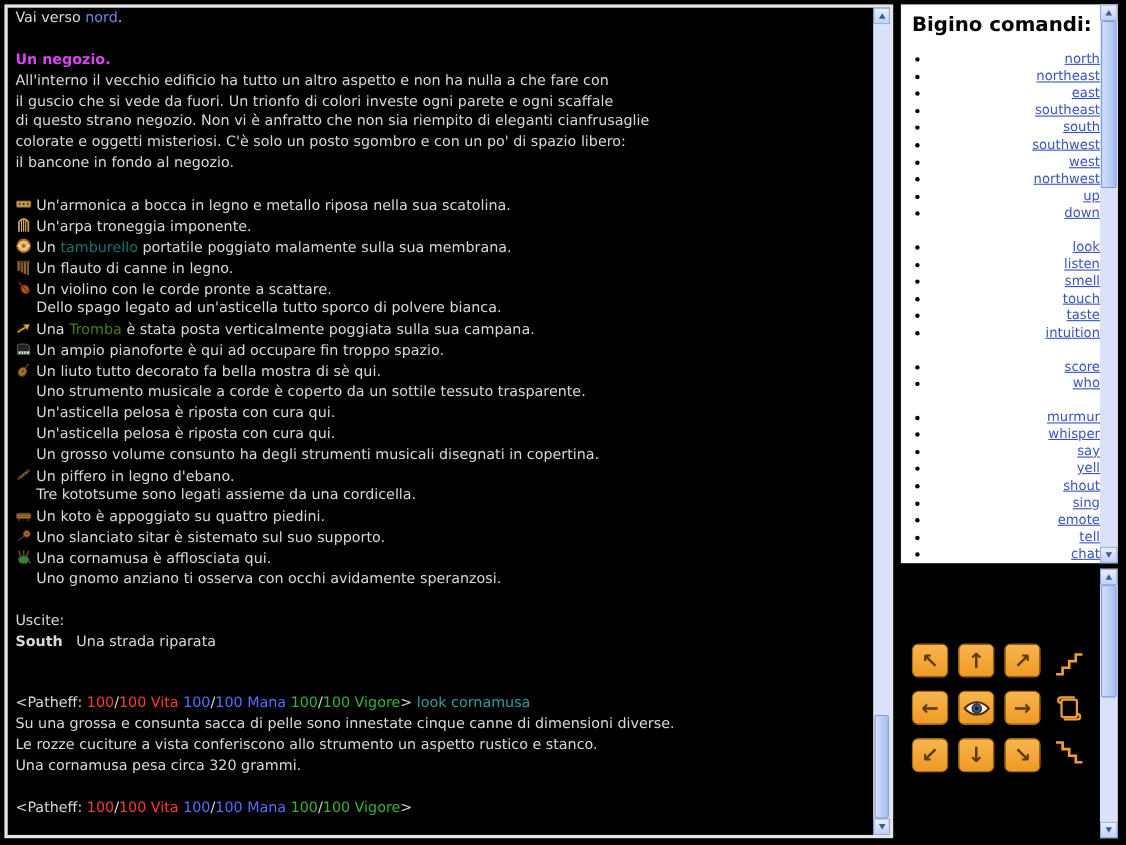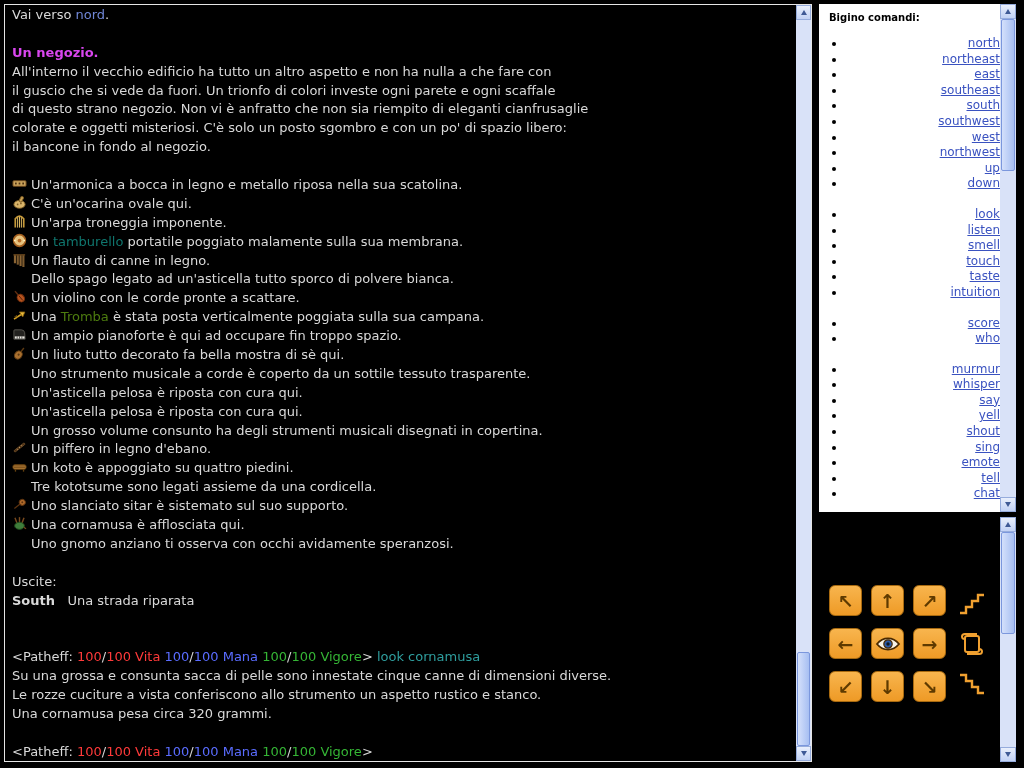--- a/index.html
+++ b/index.html
@@ -5,21 +5,21 @@
   html,body{margin:0;padding:0;}
   body{
     width:1024px;height:768px;overflow:hidden;position:relative;
     background:#000000;
     font-family:"DejaVu Sans","Liberation Sans",sans-serif;
   }
 
   
   #main-frame{
     position:absolute;left:4px;top:4px;width:808px;height:758px;
-    background:#000;border:1px solid #e5e5e5;box-sizing:border-box;
+    background:#000;border:3px solid #e5e5e5;box-sizing:border-box;
   }
   #main-content{
     position:absolute;left:0;top:0;right:15px;bottom:0;overflow:hidden;
     padding:1px 0 0 7px;
     color:var(--main-text,#d9d9d9);
     font-size:13px;line-height:18.9px;
   }
   .line{white-space:pre;height:18.9px;}
   .glink{cursor:pointer;}
   .item-icon{display:inline-block;width:19px;}
@@ -27,21 +27,21 @@
 
   
   #commands-frame{
     position:absolute;left:819px;top:4px;width:197px;height:508px;
     background:#ffffff;box-sizing:border-box;
   }
   #commands-content{
     position:absolute;left:0;top:0;right:16px;bottom:0;overflow:hidden;
     padding:8px 0 0 10px;color:#000;font-size:12px;
   }
-  .commands-title{font-weight:bold;font-size:10px;margin-bottom:13px;}
+  .commands-title{font-weight:bold;font-size:18px;margin-bottom:13px;}
   .cmd-group{margin:0 0 15px 0;padding-left:17px;list-style:disc;text-align:right;}
   .cmd-group li{line-height:15.6px;}
   .cmd-group a{color:var(--cmd-link,#3a52c0);text-decoration:underline;cursor:pointer;}
 
   
   #navpad-frame{
     position:absolute;left:819px;top:517px;width:197px;height:245px;
     background:#000;box-sizing:border-box;
   }
   #navpad{
@@ -91,52 +91,46 @@
       <div class="line"><span>colorate e oggetti misteriosi. C'è solo un posto sgombro e con un po' di spazio libero:</span></div>
       <div class="line"><span>il bancone in fondo al negozio.</span></div>
       <div class="line">&nbsp;</div>
       <div class="line"><span class="item-icon"><svg width="15" height="15" viewBox="0 0 16 16">
             <rect x="1" y="5" width="14" height="6" rx="1" fill="#c9a15a" stroke="#6e4a1e"></rect>
             <rect x="3.2" y="7" width="1.8" height="2" fill="#4e3210"></rect>
             <rect x="7.1" y="7" width="1.8" height="2" fill="#4e3210"></rect>
             <rect x="11" y="7" width="1.8" height="2" fill="#4e3210"></rect>
           </svg></span><span class="glink">Un'armonica a bocca</span><span> in legno e metallo riposa nella sua scatolina.</span></div>
       <div class="line"><span class="item-icon"><svg width="15" height="15" viewBox="0 0 16 16">
-            <ellipse cx="8" cy="10" rx="6" ry="4.2" fill="#d9b46a" stroke="#7a5a22"></ellipse>
-            <rect x="8.5" y="1.5" width="3" height="6" rx="1.2" fill="#c9a155" stroke="#7a5a22" transform="rotate(28 10 4.5)"></rect>
-            <circle cx="6" cy="10" r="0.9" fill="#7a5a22"></circle>
-            <circle cx="9.5" cy="9" r="0.9" fill="#7a5a22"></circle>
-          </svg></span><span>C'è </span><span class="glink">un'ocarina</span><span> ovale qui.</span></div>
-      <div class="line"><span class="item-icon"><svg width="15" height="15" viewBox="0 0 16 16">
             <path d="M3.5 14.5 V5 Q8 -0.5 12.5 5 V14.5" fill="none" stroke="#c79a3a" stroke-width="1.8"></path>
             <line x1="6" y1="3.6" x2="6" y2="14.5" stroke="#e8c36a"></line>
             <line x1="8" y1="3" x2="8" y2="14.5" stroke="#e8c36a"></line>
             <line x1="10" y1="3.6" x2="10" y2="14.5" stroke="#e8c36a"></line>
           </svg></span><span class="glink">Un'arpa</span><span> troneggia imponente.</span></div>
       <div class="line"><span class="item-icon"><svg width="15" height="15" viewBox="0 0 16 16">
             <circle cx="8" cy="8" r="6.2" fill="#e7c37e" stroke="#a5601f" stroke-width="1.8"></circle>
             <circle cx="8" cy="8" r="2" fill="#b86a24"></circle>
             <circle cx="3" cy="8" r="1" fill="#fff3c0"></circle>
             <circle cx="13" cy="8" r="1" fill="#fff3c0"></circle>
           </svg></span><span class="glink">Un </span><span class="glink" style="color: #0f766e;">tamburello</span><span class="glink"> portatile</span><span> poggiato malamente sulla sua membrana.</span></div>
       <div class="line"><span class="item-icon"><svg width="15" height="15" viewBox="0 0 16 16">
             <rect x="2" y="3" width="2.3" height="9" fill="#8a6434"></rect>
             <rect x="5" y="3" width="2.3" height="10.5" fill="#7d5a2e"></rect>
             <rect x="8" y="3" width="2.3" height="12" fill="#8a6434"></rect>
             <rect x="11" y="3" width="2.3" height="13" fill="#7d5a2e"></rect>
             <rect x="1.5" y="2.2" width="12.5" height="1.6" fill="#5e3f1a"></rect>
           </svg></span><span class="glink">Un flauto di canne</span><span> in legno.</span></div>
-      <div class="line"><span class="item-icon"></span><span class="glink">Dello spago legato ad un'asticella</span><span> tutto sporco di polvere bianca.</span></div>
       <div class="line"><span class="item-icon"><svg width="15" height="15" viewBox="0 0 16 16">
             <g transform="rotate(-40 8 8)">
               <rect x="7.2" y="0.5" width="1.6" height="6.5" fill="#5e2c10"></rect>
               <ellipse cx="8" cy="10.2" rx="3.6" ry="4.4" fill="#b5521e" stroke="#6e2c0c"></ellipse>
               <line x1="8" y1="7" x2="8" y2="13.5" stroke="#3a1806" stroke-width="0.8"></line>
             </g>
           </svg></span><span class="glink">Un violino</span><span> con le corde pronte a scattare.</span></div>
+      <div class="line"><span class="item-icon"></span><span class="glink">Dello spago legato ad un'asticella</span><span> tutto sporco di polvere bianca.</span></div>
       <div class="line"><span class="item-icon"><svg width="15" height="15" viewBox="0 0 16 16">
             <g transform="rotate(-33 8 8)">
               <rect x="1" y="7.2" width="9.5" height="1.7" fill="#d8a428"></rect>
               <path d="M10 4.8 L14.8 8 L10 11.2 Z" fill="#e8b83a" stroke="#8a6410" stroke-width="0.8"></path>
               <rect x="3" y="5.8" width="0.9" height="3" fill="#8a6410"></rect>
               <rect x="4.6" y="5.8" width="0.9" height="3" fill="#8a6410"></rect>
             </g>
           </svg></span><span class="glink">Una </span><span class="glink" style="color: #4d7c0f;">Tromba</span><span> è stata posta verticalmente poggiata sulla sua campana.</span></div>
       <div class="line"><span class="item-icon"><svg width="15" height="15" viewBox="0 0 16 16">
             <path d="M2 13 V4 Q2 3 3 3 H10 Q13 3 13.5 6 L14 13 Z" fill="#23221f" stroke="#6a675f" stroke-width="0.8"></path>
@@ -157,28 +151,28 @@
       <div class="line"><span class="item-icon"></span><span class="glink">Un'asticella pelosa</span><span> è riposta con cura qui.</span></div>
       <div class="line"><span class="item-icon"></span><span class="glink">Un grosso volume consunto</span><span> ha degli strumenti musicali disegnati in copertina.</span></div>
       <div class="line"><span class="item-icon"><svg width="15" height="15" viewBox="0 0 16 16">
             <g transform="rotate(-38 8 8)">
               <rect x="1" y="7" width="14" height="2" rx="1" fill="#4a2c12" stroke="#8a6434" stroke-width="0.6"></rect>
               <circle cx="5" cy="8" r="0.6" fill="#caa26a"></circle>
               <circle cx="8" cy="8" r="0.6" fill="#caa26a"></circle>
               <circle cx="11" cy="8" r="0.6" fill="#caa26a"></circle>
             </g>
           </svg></span><span class="glink">Un piffero</span><span> in legno d'ebano.</span></div>
+      <div class="line"><span class="item-icon"></span><span class="glink">Tre kototsume</span><span> sono legati assieme da una cordicella.</span></div>
       <div class="line"><span class="item-icon"><svg width="15" height="15" viewBox="0 0 16 16">
             <rect x="1" y="6" width="14" height="5" rx="2" fill="#b07a38" stroke="#64400f"></rect>
             <line x1="2" y1="7.4" x2="14" y2="7.4" stroke="#64400f" stroke-width="0.7"></line>
             <line x1="2" y1="9" x2="14" y2="9" stroke="#64400f" stroke-width="0.7"></line>
             <rect x="3" y="11" width="1.4" height="2.5" fill="#64400f"></rect>
             <rect x="11.6" y="11" width="1.4" height="2.5" fill="#64400f"></rect>
           </svg></span><span class="glink">Un koto</span><span> è appoggiato su quattro piedini.</span></div>
-      <div class="line"><span class="item-icon"></span><span class="glink">Tre kototsume</span><span> sono legati assieme da una cordicella.</span></div>
       <div class="line"><span class="item-icon"><svg width="15" height="15" viewBox="0 0 16 16">
             <g transform="rotate(-38 8 8)">
               <rect x="1" y="7.4" width="9.5" height="1.3" fill="#5e3410"></rect>
               <circle cx="11.8" cy="8" r="3.2" fill="#b06a2a" stroke="#5e3410"></circle>
               <circle cx="11.8" cy="8" r="1" fill="#5e3410"></circle>
             </g>
           </svg></span><span class="glink">Uno slanciato sitar</span><span> è sistemato sul suo supporto.</span></div>
       <div class="line"><span class="item-icon"><svg width="15" height="15" viewBox="0 0 16 16">
             <line x1="5.5" y1="8" x2="3.2" y2="1.8" stroke="#7a4a1e" stroke-width="1.5"></line>
             <line x1="8" y1="7.5" x2="8" y2="1.2" stroke="#7a4a1e" stroke-width="1.5"></line>

